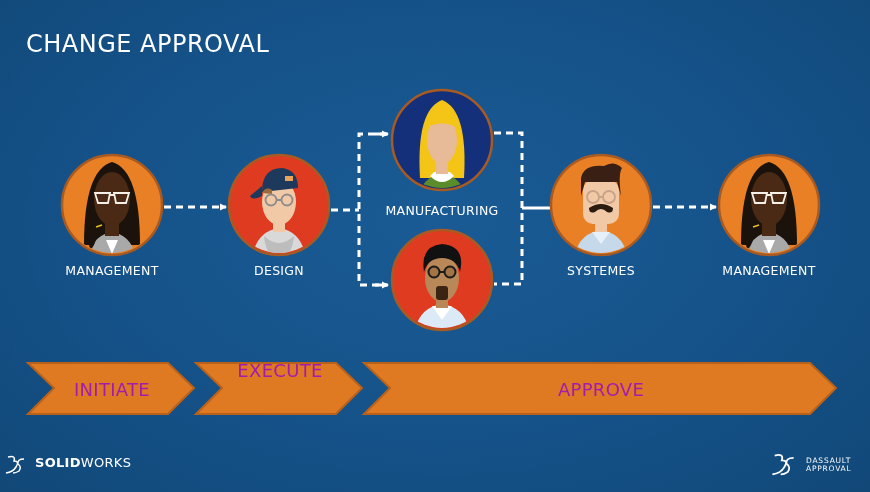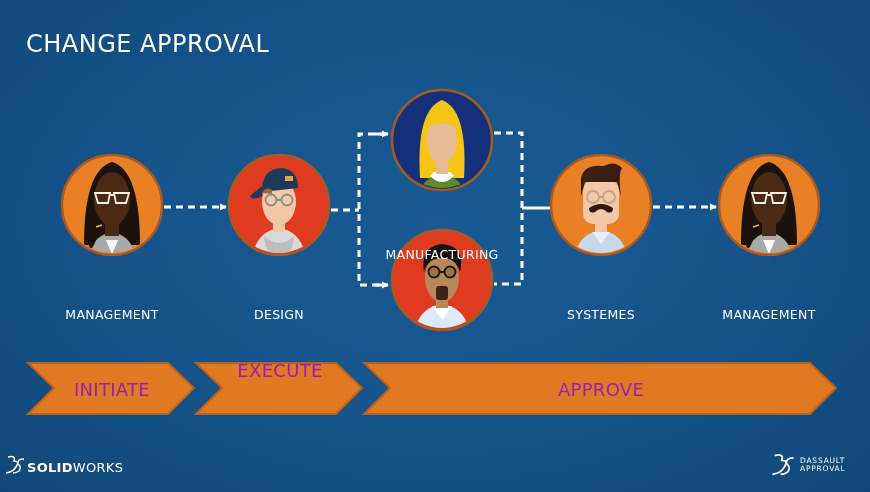--- a/index.html
+++ b/index.html
@@ -16,34 +16,33 @@
       font-family: "DejaVu Sans", sans-serif;
       font-size: 24px; letter-spacing: 0.5px;
       color: #ffffff; font-weight: normal;
       line-height: 44px; white-space: nowrap;
     }
     svg.diagram { position: absolute; left: 0; top: 0; }
     .label {
       position: absolute; font-size: 12.5px; color: #ffffff;
       text-align: center; white-space: nowrap; letter-spacing: 0.3px;
       transform: translateX(-50%);
-      margin-top: 44px;
     }
     .stage-label {
       position: absolute; font-size: 18px; color: #a21caf;
       transform: translate(-50%, -50%); white-space: nowrap; letter-spacing: 0.3px;
     }
     .footer-left {
-      position: absolute; left: 4px; top: 455px; display: flex; align-items: flex-end; gap: 1px;
+      position: absolute; left: 4px; top: 455px; display: flex; align-items: flex-start; gap: 9px;
     }
     .footer-left .brand { font-size: 13px; color: #fff; letter-spacing: 0.3px; }
     .footer-left .brand b { font-weight: bold; }
     .footer-left .brand span { font-weight: normal; }
     .footer-right {
-      position: absolute; left: 770px; top: 453px; display: flex; align-items: center; gap: 4px;
+      position: absolute; left: 770px; top: 453px; display: flex; align-items: center; gap: 10px;
     }
     .footer-right .brand2 { font-size: 7.5px; line-height: 8px; color: #fff; letter-spacing: 0.8px; }
   </style>
 </head>
 <body>
 
 <div class="title">CHANGE APPROVAL</div>
 
 <svg class="diagram" width="870" height="492" viewBox="0 0 870 492">
   <defs>

